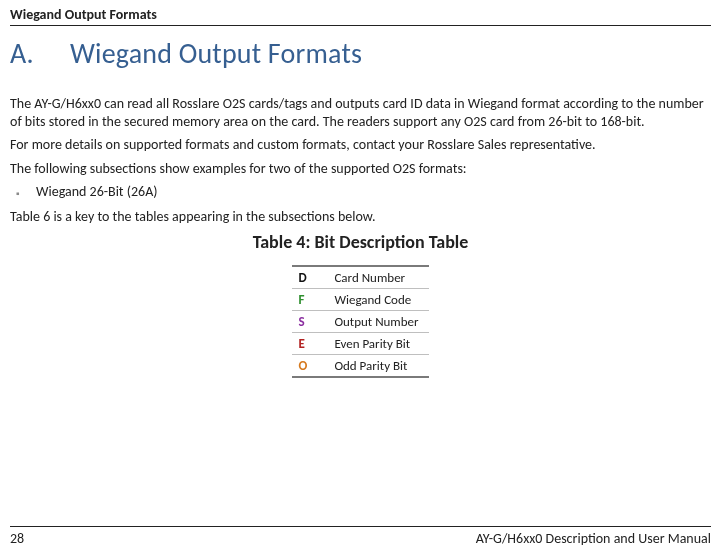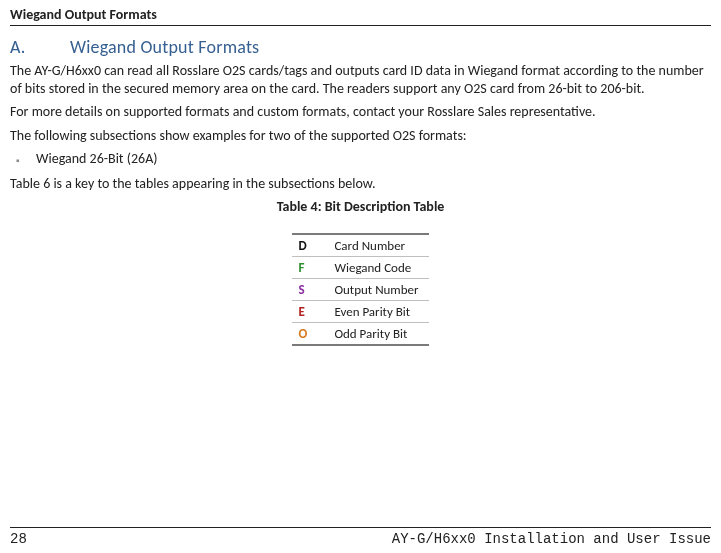--- a/index.html
+++ b/index.html
@@ -15,42 +15,42 @@
   .header-band {
     font-weight: 600;
     font-size: 14px;
     padding-bottom: 2px;
     border-bottom: 1px solid #222;
     margin-bottom: 10px;
   }
   h1.section-title {
     font-weight: 400;
     color: #365f91;
-    font-size: 18px;
-    margin-bottom: 4px;
+    font-size: 28px;
+    margin-bottom: 24px;
     letter-spacing: 0.2px;
   }
   h1.section-title .num { display: inline-block; width: 60px; }
   p.body { font-size: 14px; line-height: 1.25; margin-bottom: 6px; }
   ul.body-list { list-style: none; margin: 2px 0 6px 0; }
   ul.body-list li { font-size: 14px; line-height: 1.35; padding-left: 26px; position: relative; }
   ul.body-list li::before {
     content: "▪";
     position: absolute;
     left: 6px;
     color: #8a8a8a;
     font-size: 10px;
     top: 4px;
   }
   .table-caption {
     text-align: center;
     font-weight: 600;
-    font-size: 14px;
+    font-size: 18px;
     margin-top: 4px;
-    margin-bottom: 18px;
+    margin-bottom: 12px;
   }
   table.bit-table {
     margin: 0 auto;
     border-collapse: collapse;
     font-size: 13px;
   }
   table.bit-table td {
     border-top: 1px solid #bfbfbf;
     border-bottom: 1px solid #bfbfbf;
     padding: 3px 10px 3px 6px;
@@ -66,35 +66,34 @@
   .c-orange { color: #d67a1f; }
 
   .footer {
     position: absolute;
     left: 10px; right: 10px; bottom: 6px;
     border-top: 1px solid #222;
     padding-top: 3px;
     display: flex;
     justify-content: space-between;
     font-size: 14px;
-    font-family: Liberation Mono, monospace;
   }
 </style>
 </head>
 <body>
 
 <div class="header-band">
   <span>Wiegand Output Formats</span>
 </div>
 
 <h1 class="section-title">
   <span class="num">A.</span><span>Wiegand Output Formats</span>
 </h1>
 
-<p class="body">The AY-G/H6xx0 can read all Rosslare O2S cards/tags and outputs card ID data in Wiegand format according to the number of bits stored in the secured memory area on the card. The readers support any O2S card from 26-bit to 206-bit.</p>
+<p class="body">The AY-G/H6xx0 can read all Rosslare O2S cards/tags and outputs card ID data in Wiegand format according to the number of bits stored in the secured memory area on the card. The readers support any O2S card from 26-bit to 168-bit.</p>
 <p class="body">For more details on supported formats and custom formats, contact your Rosslare Sales representative.</p>
 <p class="body">The following subsections show examples for two of the supported O2S formats:</p>
 
 <ul class="body-list">
   <li><span>Wiegand 26-Bit (26A)</span></li>
 </ul>
 
 <p class="body">Table 6 is a key to the tables appearing in the subsections below.</p>
 
 <div class="table-caption">Table 4: Bit Description Table</div>
@@ -119,14 +118,14 @@
   </tr>
   <tr>
     <td class="key c-orange">O</td>
     <td>Odd Parity Bit</td>
   </tr>
 </tbody>
   </table>
 
 <div class="footer">
   <span>28</span>
-  <span>AY-G/H6xx0 Installation and User Issue</span>
+  <span>AY-G/H6xx0 Description and User Manual</span>
 </div>
 
 </body></html>

